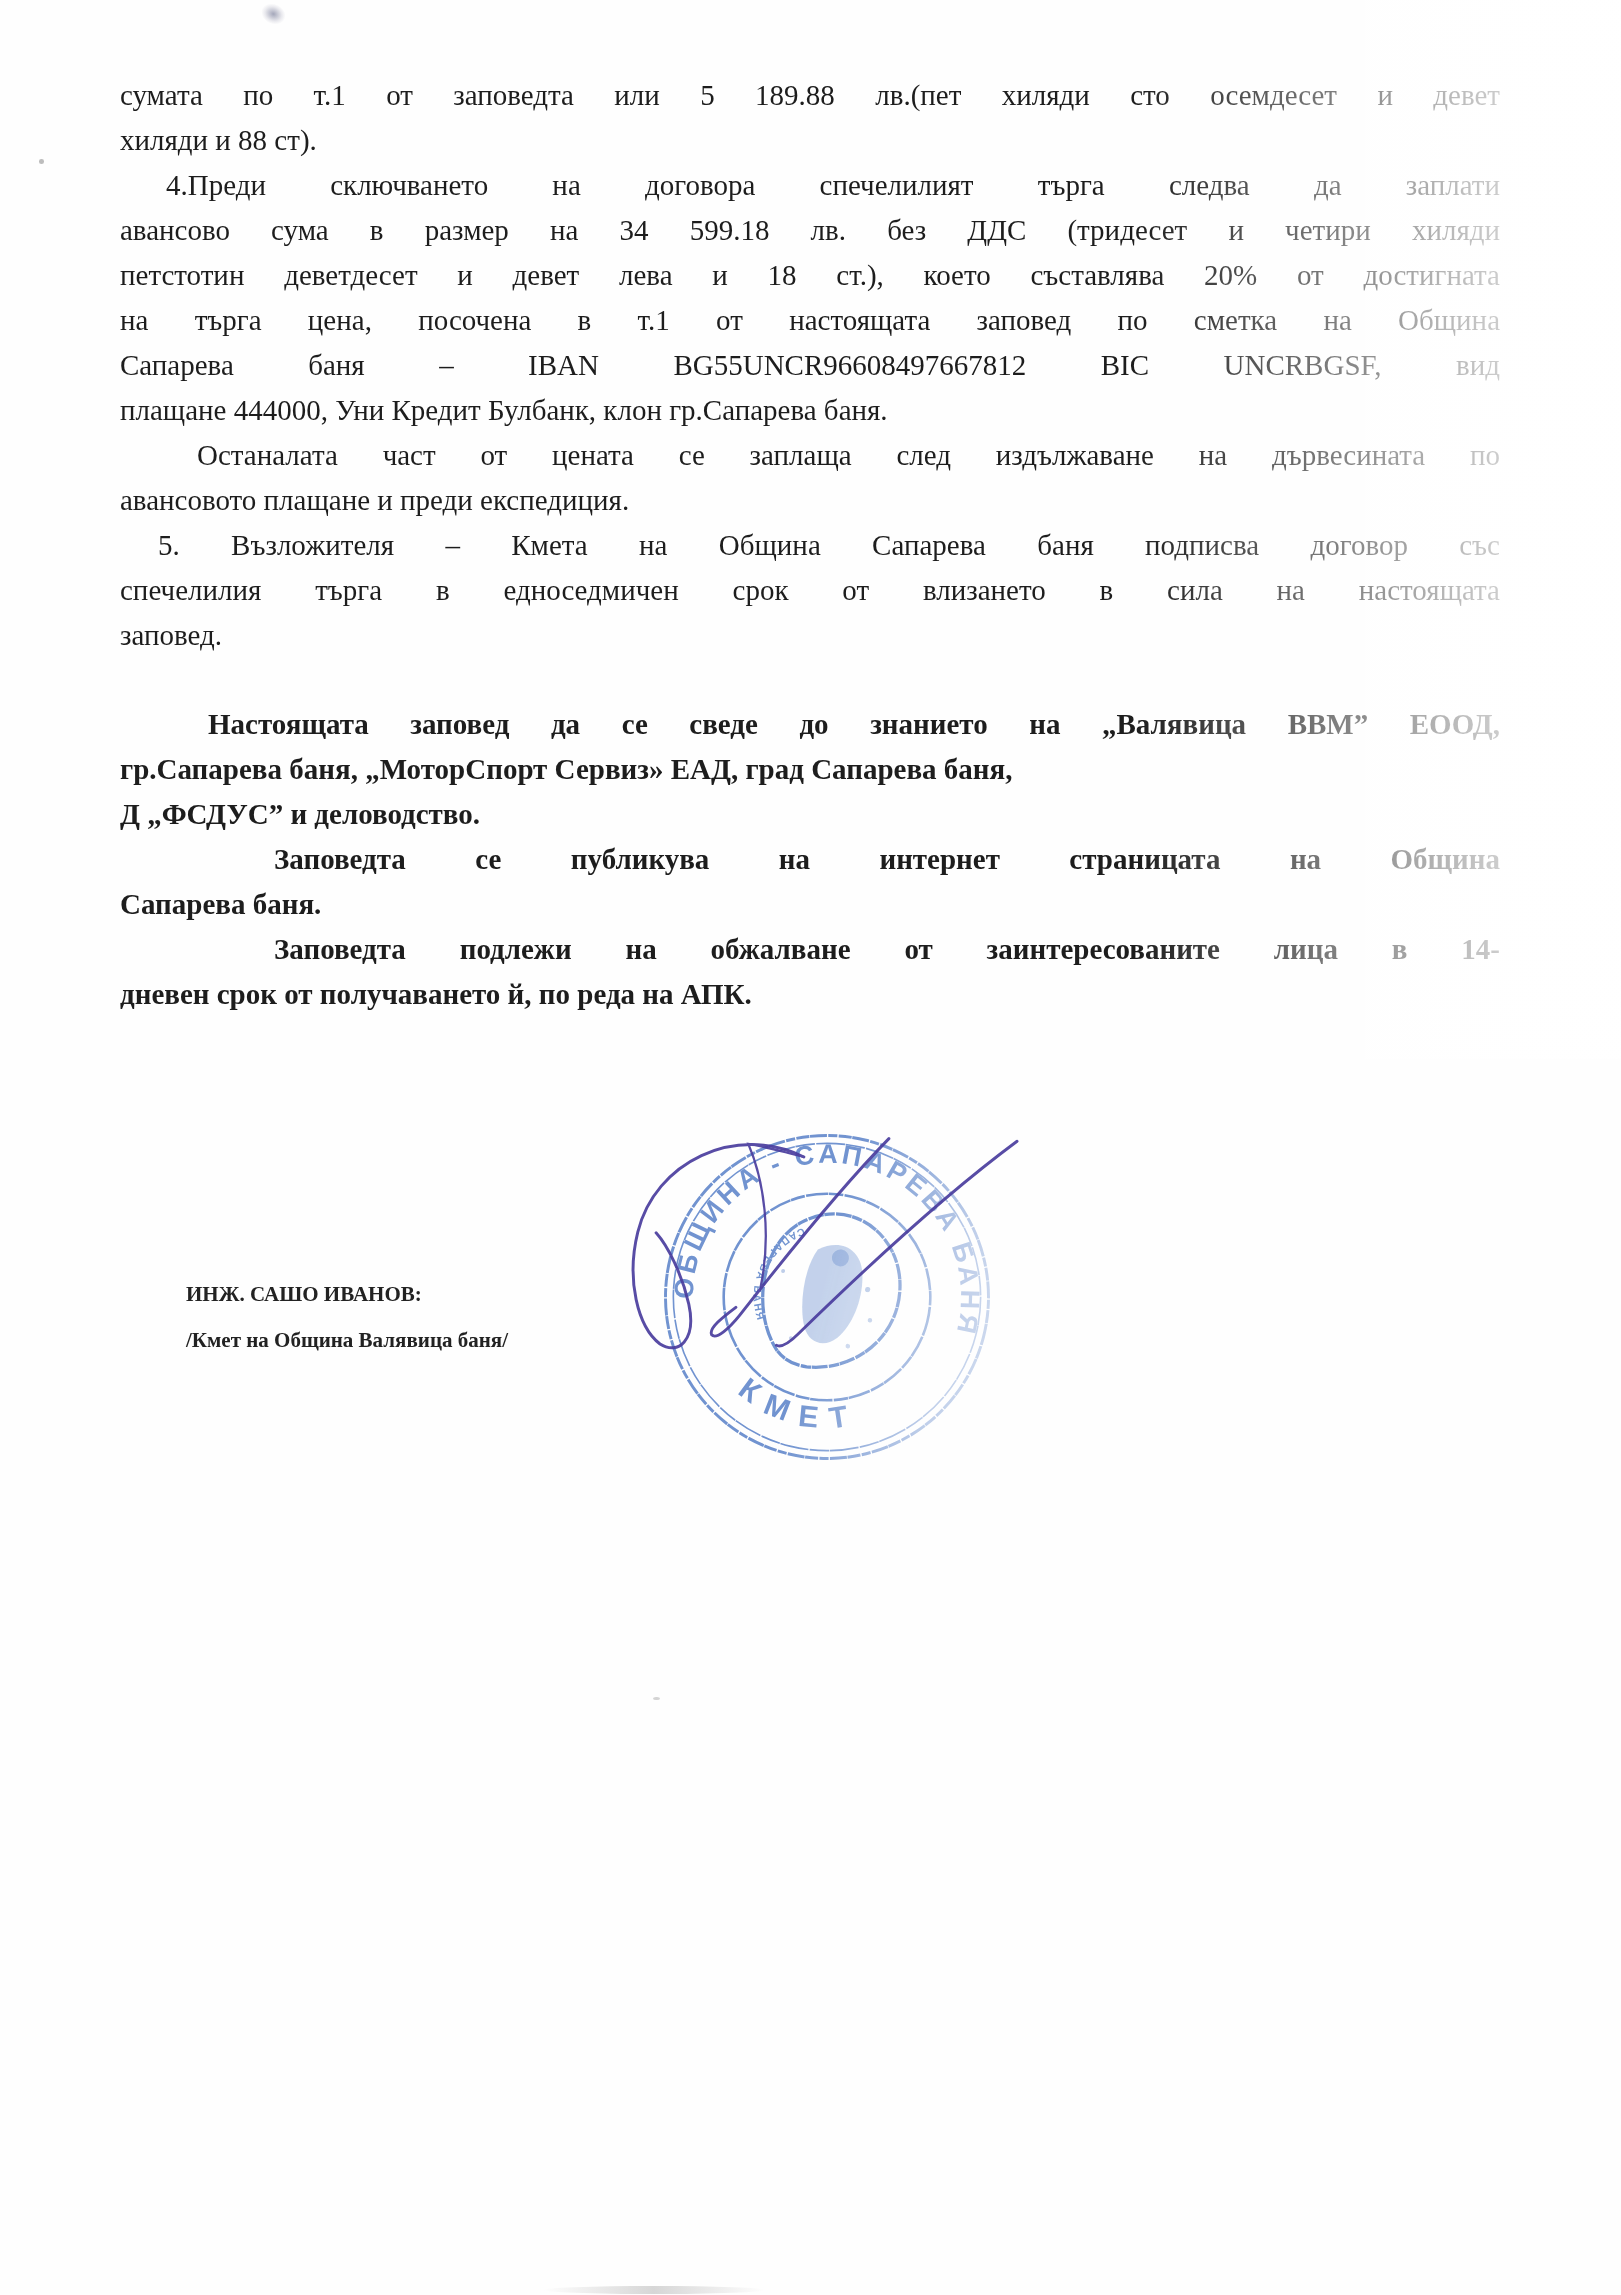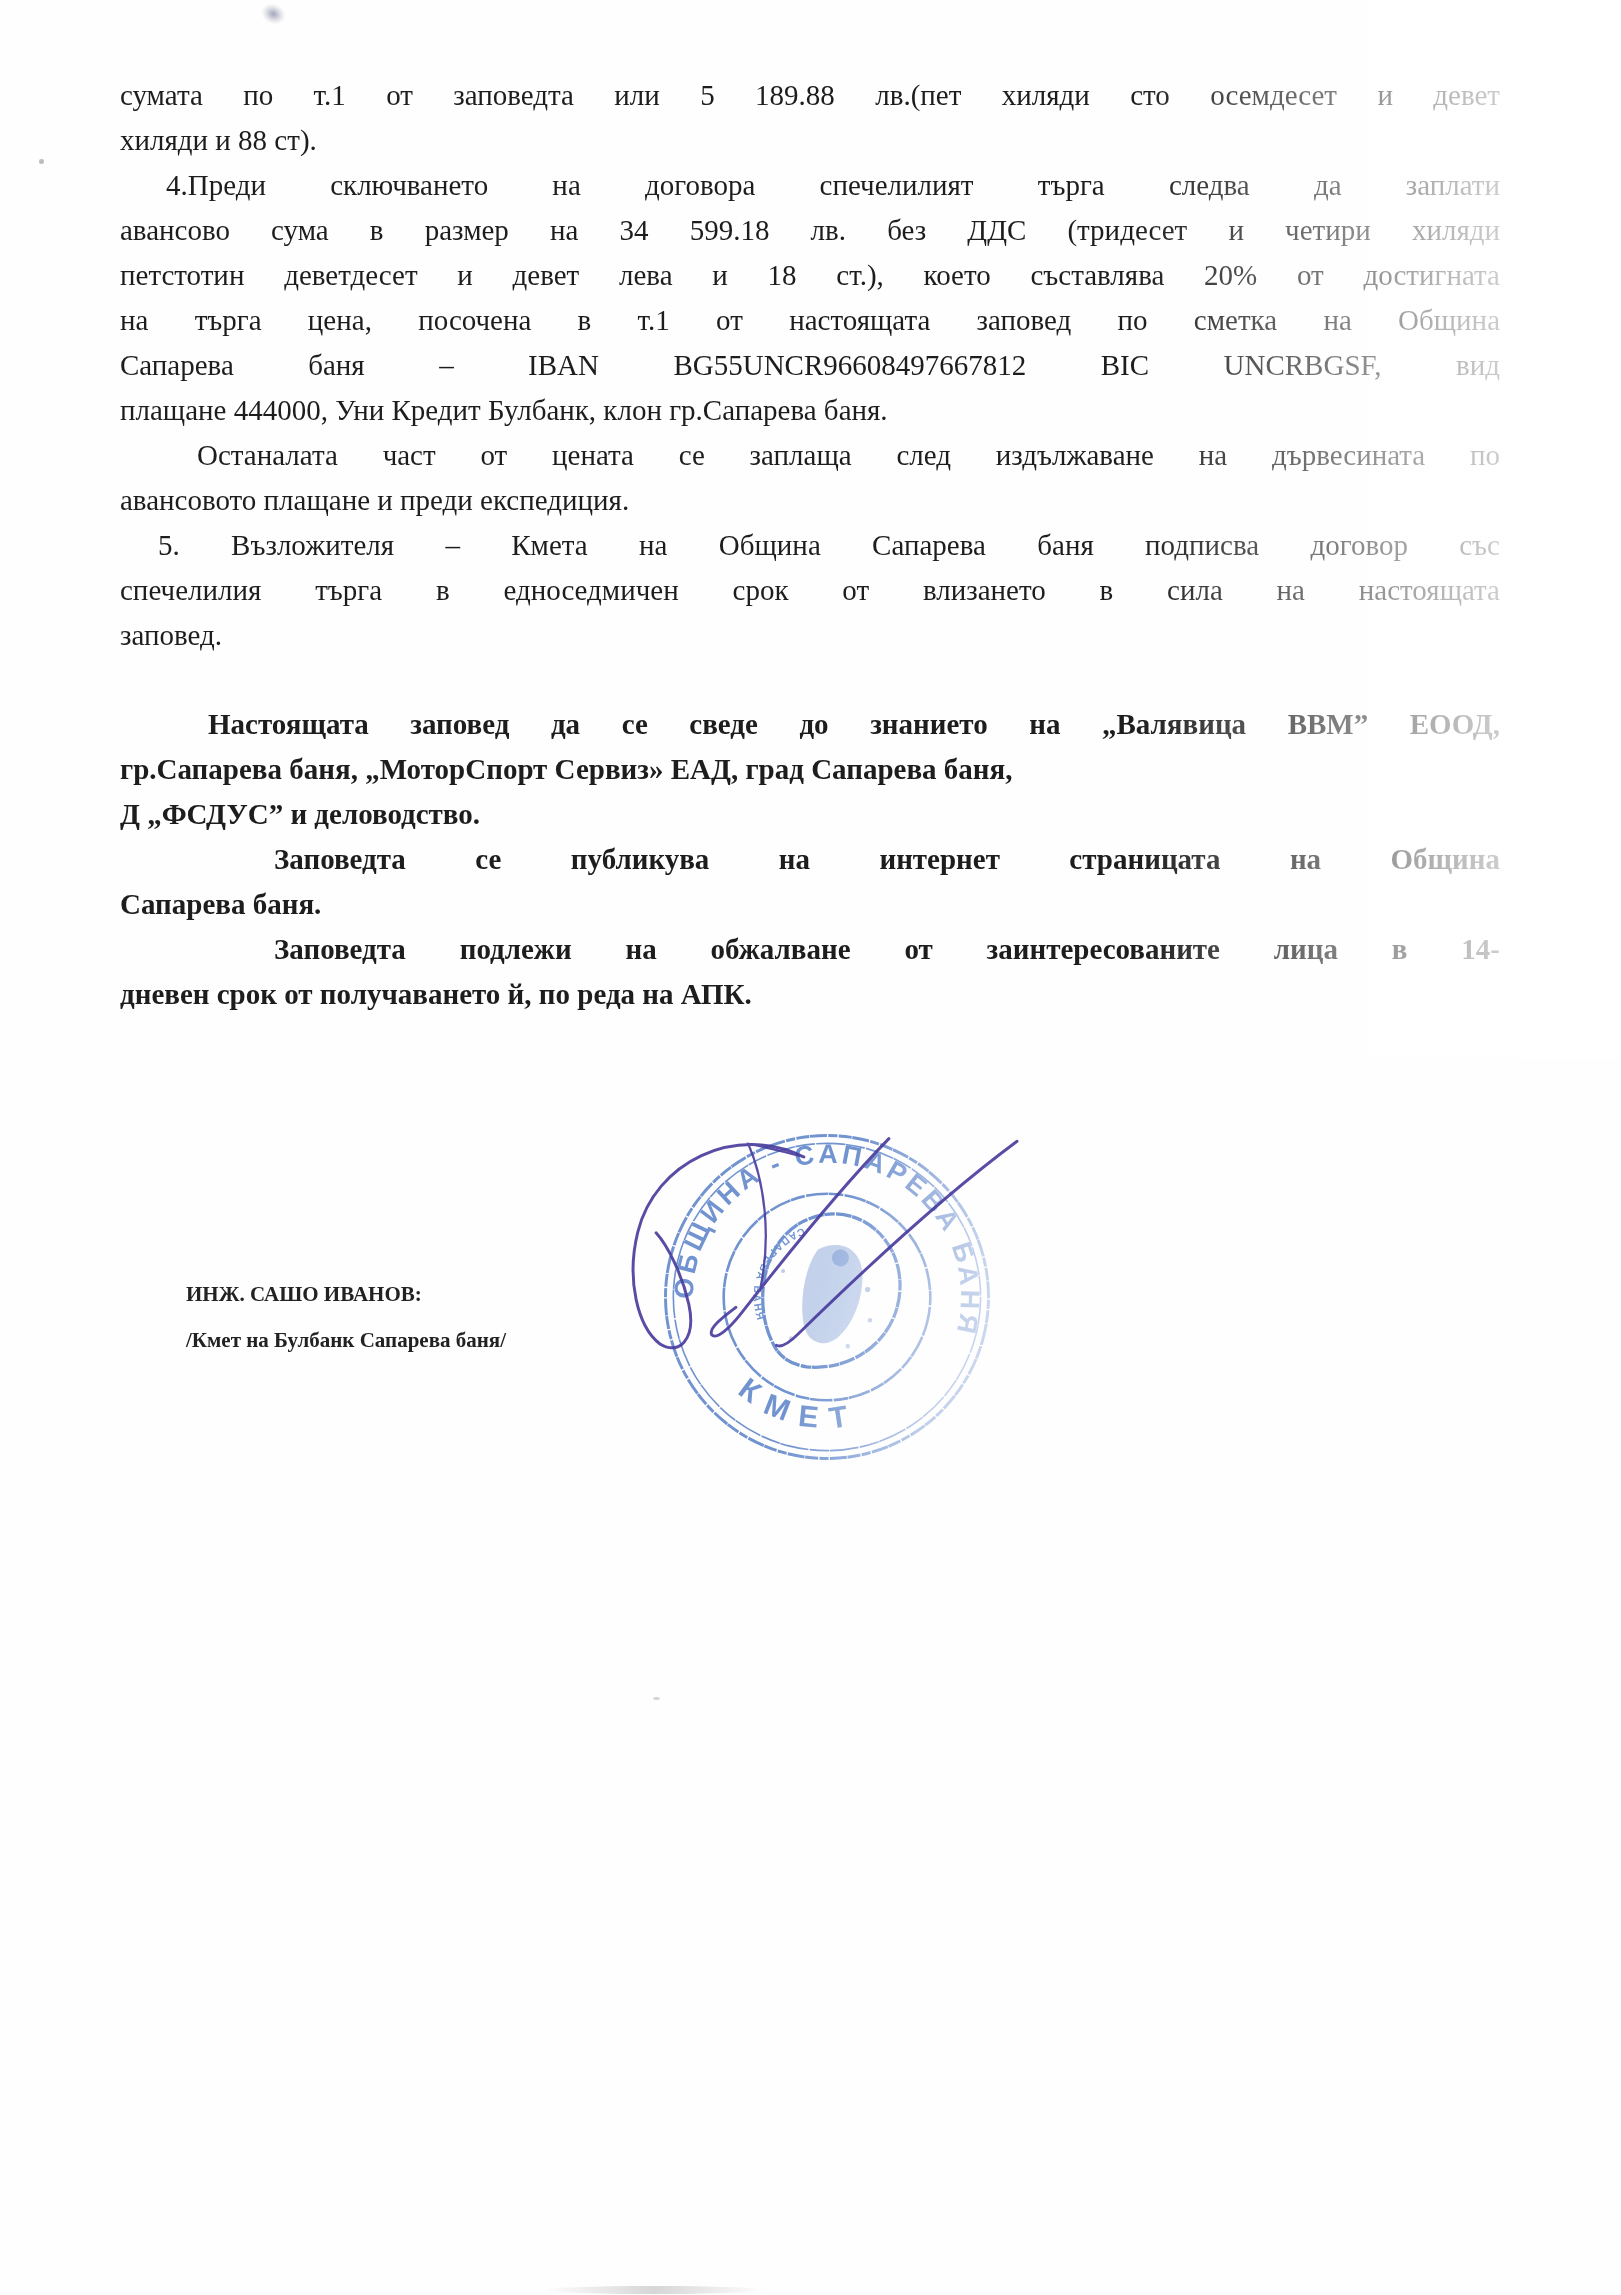--- a/index.html
+++ b/index.html
@@ -153,21 +153,21 @@
       <div class="ln j ind236">Заповедта подлежи на обжалване от заинтересованите лица в 14-</div>
       <div class="ln">дневен срок от получаването й,  по реда на АПК.</div>
     </div>
 
   </div>
 
   <div class="fade-overlay"></div>
 
   <div class="sig-block">
     <div>ИНЖ. САШО ИВАНОВ:</div>
-    <div>/Кмет на Булбанк Сапарева баня/</div>
+    <div>/Кмет на Община Валявица баня/</div>
   </div>
 
   <svg class="stamp-svg" viewBox="0 0 520 520" aria-hidden="true">
     <defs>
       <linearGradient id="stampFade" x1="0" y1="0" x2="1" y2="0">
         <stop offset="0" stop-color="#ffffff"></stop>
         <stop offset="0.48" stop-color="#ffffff"></stop>
         <stop offset="0.70" stop-color="#b5b5b5"></stop>
         <stop offset="0.88" stop-color="#6f6f6f"></stop>
         <stop offset="1" stop-color="#5a5a5a"></stop>

